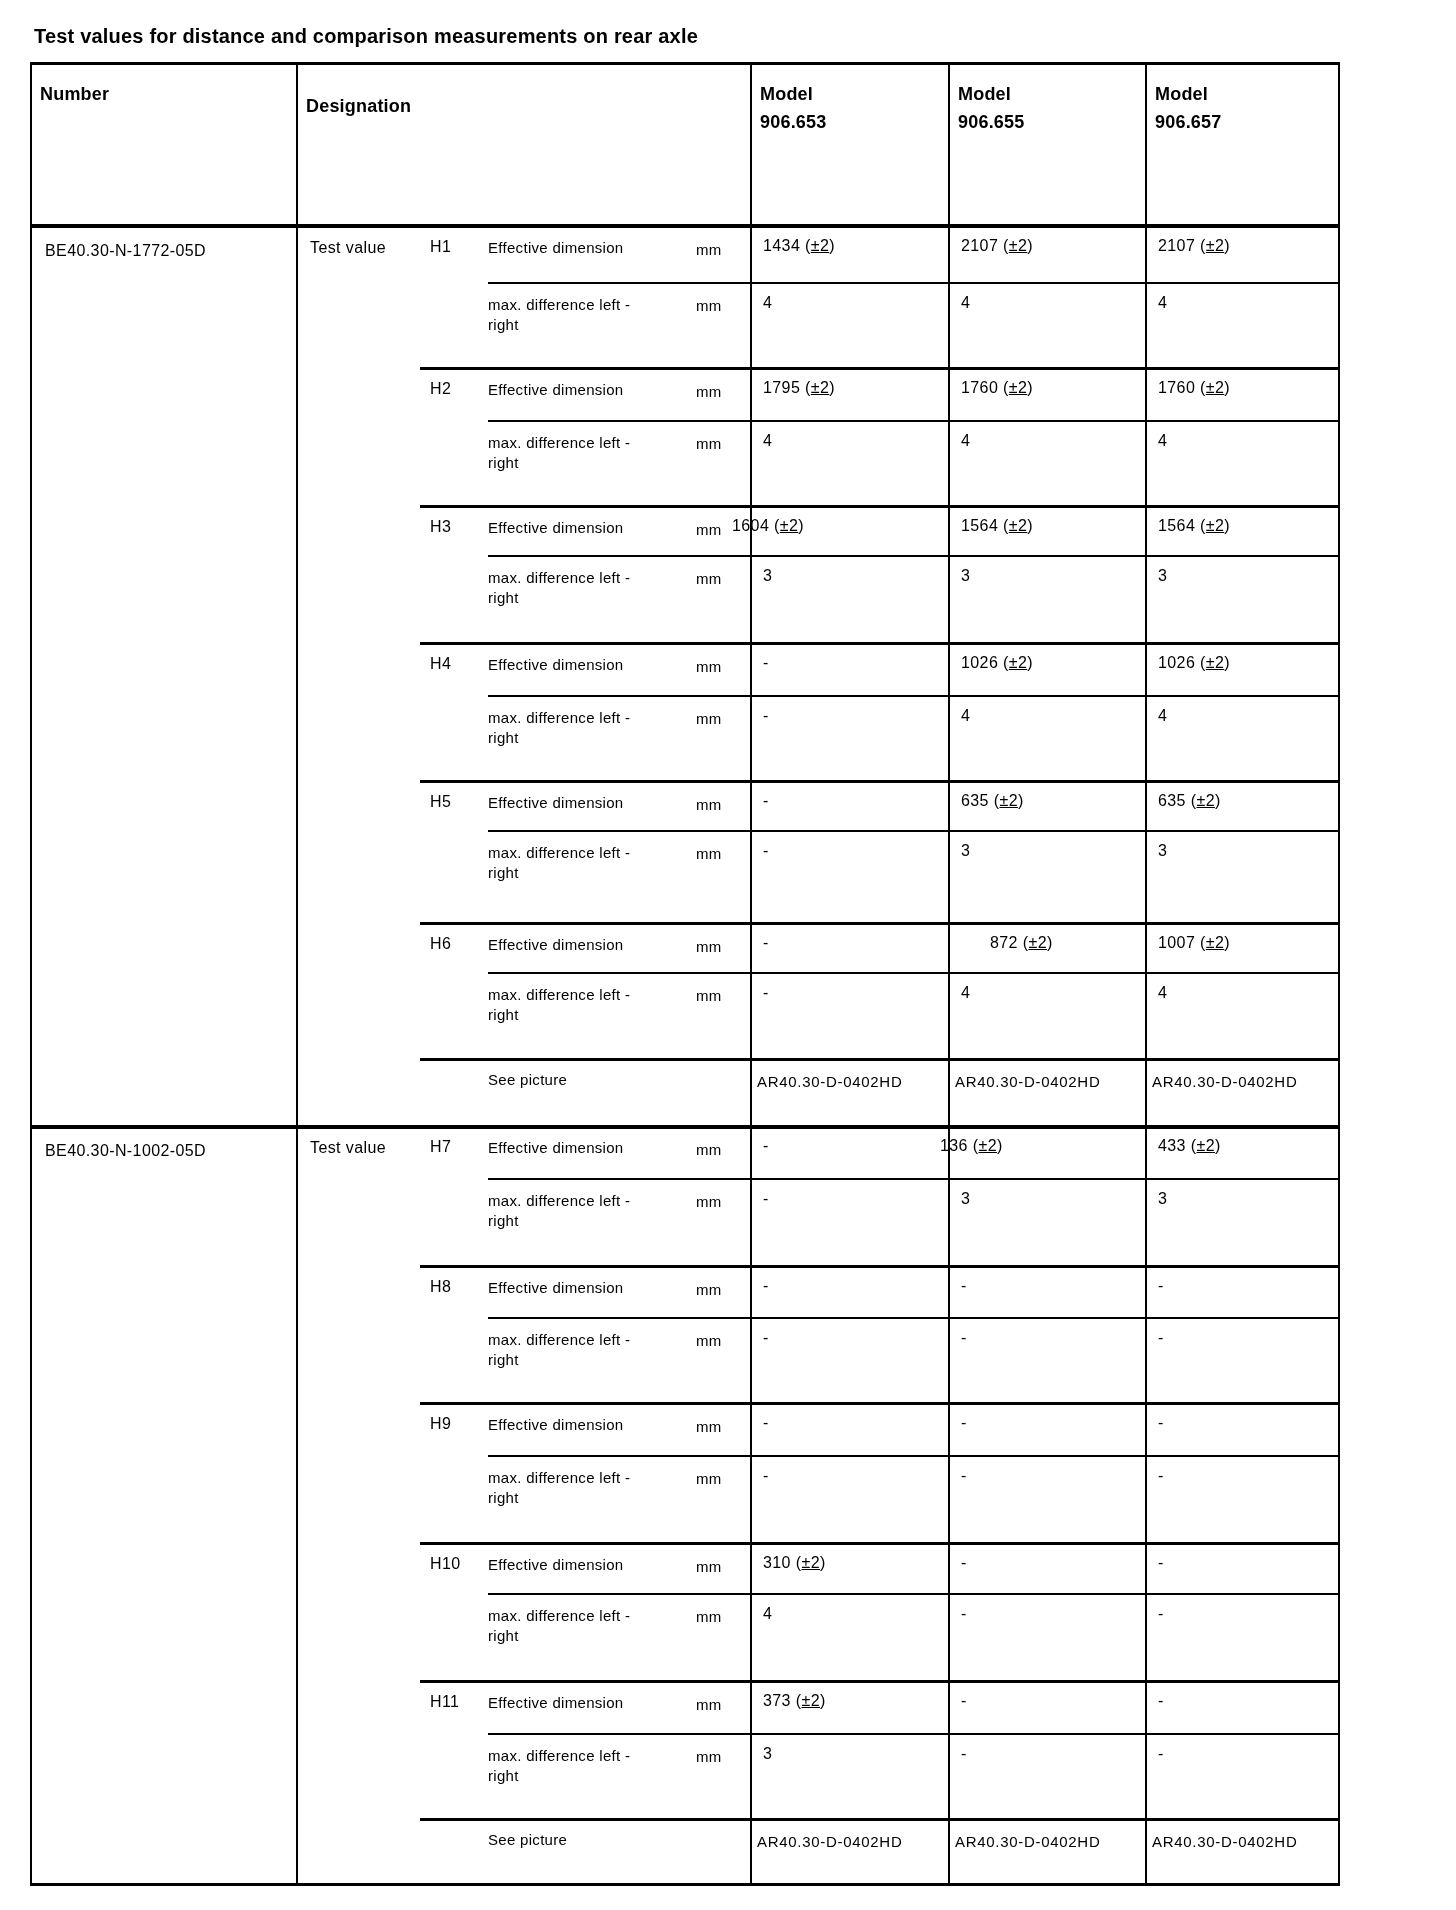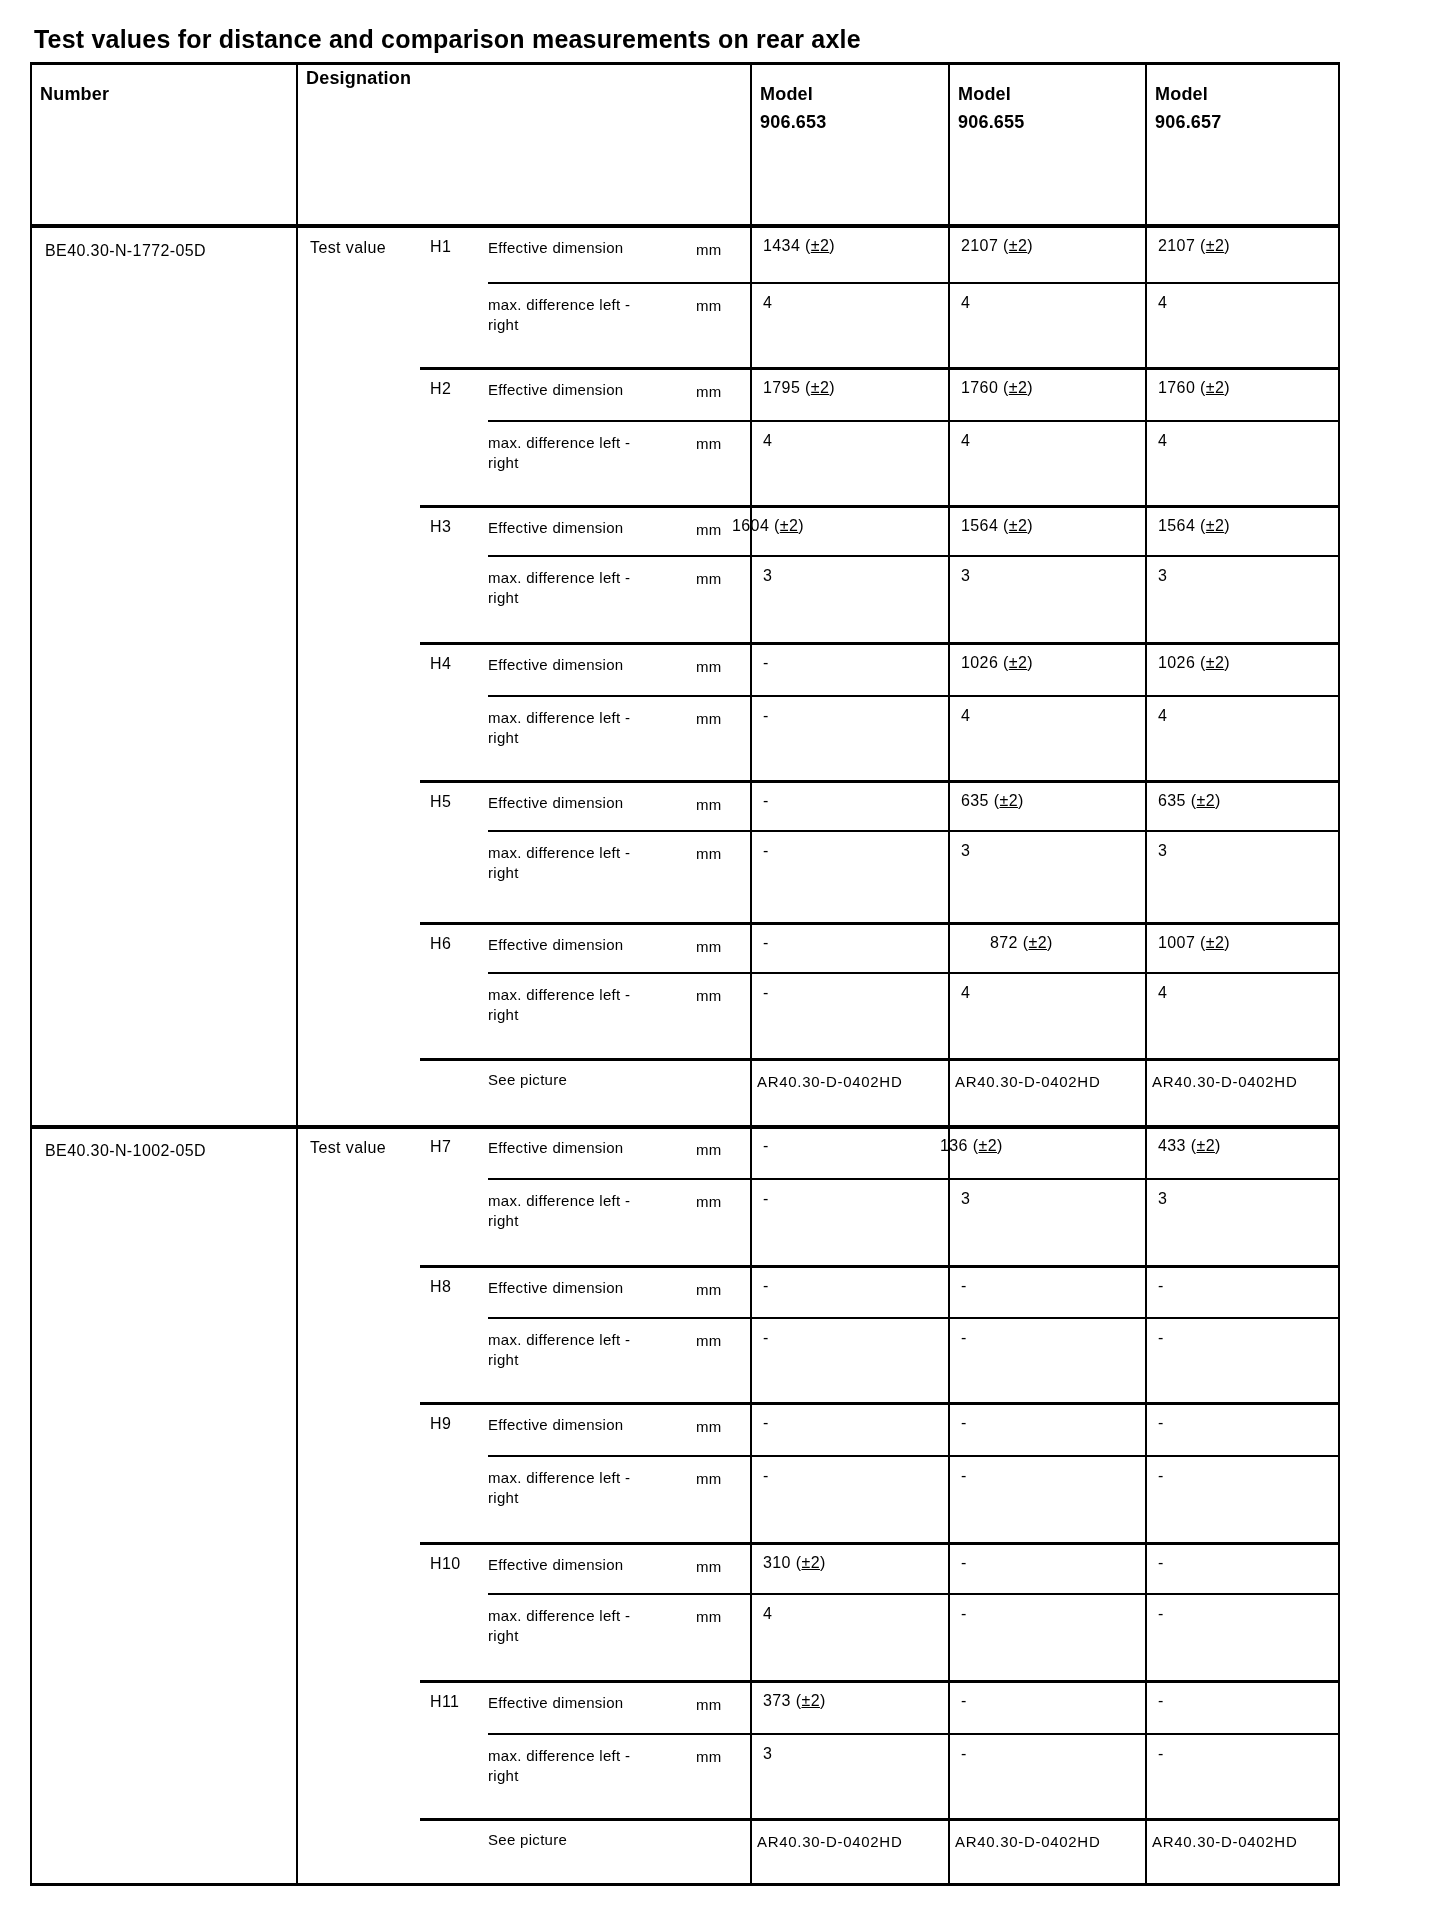--- a/index.html
+++ b/index.html
@@ -1,20 +1,20 @@
 <!DOCTYPE html>
 <html><head>
 <meta charset="utf-8">
 <style>
   html,body{margin:0;padding:0;background:#ffffff;}
   #page{position:relative;width:1456px;height:1910px;background:#ffffff;overflow:hidden;
         font-family:"Liberation Sans","DejaVu Sans",sans-serif;color:#000;}
   .t{position:absolute;white-space:pre;color:#000;}
   .b{font-weight:bold;}
-  .f19{font-size:25px;letter-spacing:.2px;}
+  .f19{font-size:20px;letter-spacing:.2px;}
   .f18{font-size:18px;letter-spacing:.2px;}
   .f16{font-size:16px;letter-spacing:.4px;}
   .f15{font-size:15px;letter-spacing:.3px;}
   .wrap{white-space:pre-line;width:185px;line-height:20px;}
   .u{text-decoration:underline;}
   .ls{letter-spacing:.7px;}
   .hl{position:absolute;background:#000;}
   .vl{position:absolute;background:#000;}
 </style>
 </head>
@@ -54,21 +54,21 @@
   <div class="hl" style="left:488px;top:695px;width:850px;height:2px"></div>
   <div class="hl" style="left:488px;top:830px;width:850px;height:2px"></div>
   <div class="hl" style="left:488px;top:972px;width:850px;height:2px"></div>
   <div class="hl" style="left:488px;top:1178px;width:850px;height:2px"></div>
   <div class="hl" style="left:488px;top:1317px;width:850px;height:2px"></div>
   <div class="hl" style="left:488px;top:1455px;width:850px;height:2px"></div>
   <div class="hl" style="left:488px;top:1593px;width:850px;height:2px"></div>
   <div class="hl" style="left:488px;top:1733px;width:850px;height:2px"></div>
 
   <div class="t b f18" style="left:40px;top:84px">Number</div>
-  <div class="t b f18" style="left:306px;top:68px">Designation</div>
+  <div class="t b f18" style="left:306px;top:96px">Designation</div>
   <div class="t b f18" style="left:760px;top:84px">Model</div>
   <div class="t b f18" style="left:760px;top:112px">906.653</div>
   <div class="t b f18" style="left:958px;top:84px">Model</div>
   <div class="t b f18" style="left:958px;top:112px">906.655</div>
   <div class="t b f18" style="left:1155px;top:84px">Model</div>
   <div class="t b f18" style="left:1155px;top:112px">906.657</div>
 
   <div class="t f16" style="left:45px;top:242px">BE40.30-N-1772-05D</div>
   <div class="t f16" style="left:310px;top:239px">Test value</div>
 

